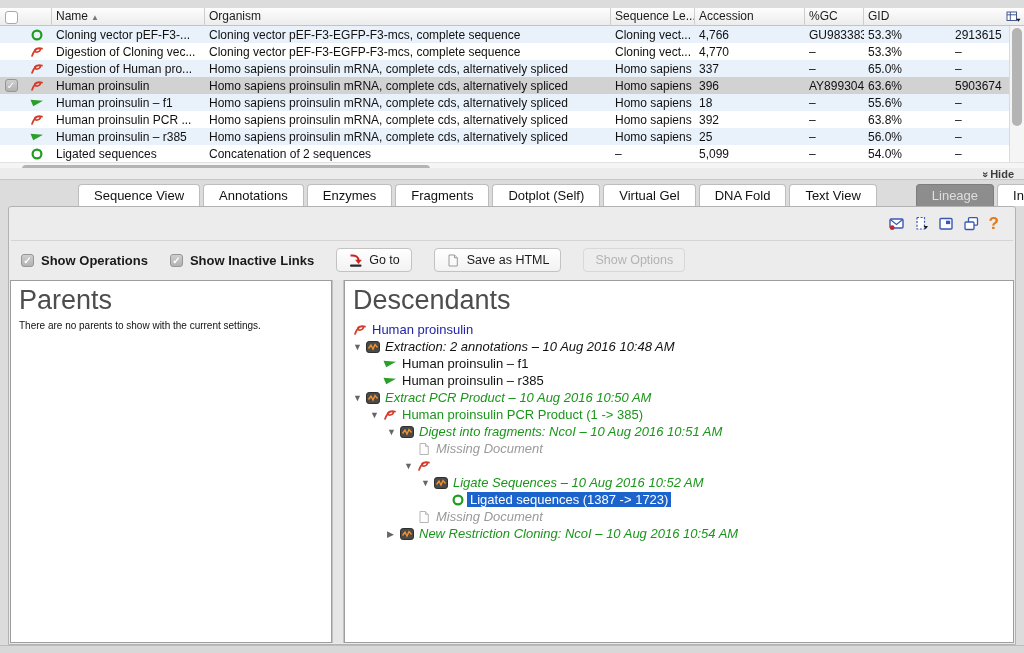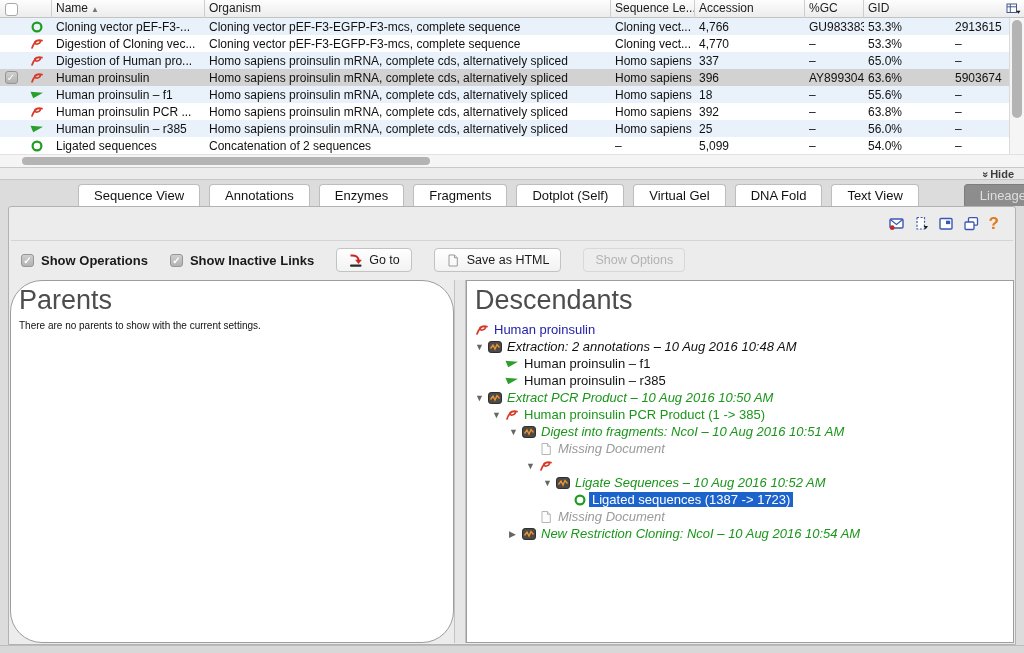--- a/index.html
+++ b/index.html
@@ -1,20 +1,20 @@
 <!DOCTYPE html>
 <html><head>
 <meta charset="utf-8">
 <style>
   * { margin:0; padding:0; box-sizing:border-box; }
   html,body { width:1024px; height:653px; overflow:hidden; }
   body { font-family:"Liberation Sans", sans-serif; background:#dcdcdc; position:relative; }
 
   
-  #doc-table { position:absolute; top:0; left:0; width:1024px; height:168px; background:#fff; border-bottom:1px solid #c9c9c9; }
+  #doc-table { position:absolute; top:8px; left:0; width:1024px; height:168px; background:#fff; border-bottom:1px solid #c9c9c9; }
   .tgrid { display:grid; grid-template-columns:22px 30px 153px 406px 84px 110px 59px 87px 1fr; align-items:center; }
   #thead { height:18px; background:linear-gradient(#fdfdfd,#ececec); border-bottom:1px solid #c3c3c3; font-size:12px; color:#1c1c1c; }
   #thead .hcell { height:18px; line-height:17px; padding:0 4px; border-right:1px solid #cdcdcd; overflow:hidden; white-space:nowrap; }
   #thead .hcell.nb { border-right:none; }
   .sort-arrow { font-size:8px; color:#777; margin-left:3px; }
   .trow { height:17px; font-size:12px; color:#111; }
   .trow.alt { background:#e9f1fb; }
   .trow.sel { background:#d2d2d2; }
   .tcell { padding:0 4px; overflow:hidden; white-space:nowrap; }
   .icon-cell { display:flex; justify-content:center; align-items:center; }
@@ -28,38 +28,38 @@
   #vthumb { position:absolute; top:2px; left:2px; width:10px; height:98px; border-radius:5px; background:#b4b4b4; }
   #hscroll { position:absolute; bottom:0; left:0; width:1024px; height:13px; background:#f5f5f5; border-top:1px solid #e2e2e2; }
   #hthumb { position:absolute; top:2px; left:22px; width:408px; height:8px; border-radius:4px; background:#b4b4b4; }
   #tsettings { position:absolute; top:1px; right:1px; width:20px; height:16px; background:linear-gradient(#fdfdfd,#ececec); display:flex; align-items:center; justify-content:center; }
 
   
   #hide-bar { position:absolute; top:168px; left:0; width:1024px; height:12px; background:#ececec; border-bottom:1px solid #c6c6c6; font-size:11px; font-weight:bold; color:#3c3c3c; display:flex; justify-content:flex-end; align-items:center; padding-right:10px; }
   .chev { display:inline-block; transform:rotate(90deg); font-size:11px; margin-right:2px; letter-spacing:-1px; }
 
   
-  #tabbar { position:absolute; top:183px; left:0; width:1024px; height:23px; display:flex; align-items:flex-end; padding-left:78px; gap:9px; }
+  #tabbar { position:absolute; top:183px; left:0; width:1024px; height:23px; display:flex; align-items:flex-end; padding-left:78px; gap:3px; }
   .tab { height:22px; line-height:21px; padding:0 15px; background:#fff; border:1px solid #bdbdbd; border-bottom:none; border-radius:4px 4px 0 0; font-size:13px; color:#111; white-space:nowrap; }
   .tab.selected { background:#8d8d8d; border-color:#7d7d7d; color:#dedede;margin-left:36px; }
 
   
   #main-panel { position:absolute; top:206px; left:8px; width:1008px; height:439px; background:#ececec; border:1px solid #b2b2b2; border-radius:3px 3px 0 0; display:flex; flex-direction:column; }
   #icon-row { height:34px; display:flex; justify-content:flex-end; align-items:center; gap:10px; padding:0 14px; border-bottom:1px solid #d4d4d4; margin:0 2px; }
   .strip-icon { display:flex; align-items:center; }
   #help-q { font-size:17px; font-weight:bold; color:#e07818; }
   #toolbar { height:38px; display:flex; align-items:center; padding:0 12px; gap:22px; }
   .cbx-group { display:flex; align-items:center; gap:7px; font-size:13px; font-weight:bold; color:#1a1a1a; }
   .btn { display:flex; align-items:center; gap:6px; height:24px; padding:0 11px; background:linear-gradient(#ffffff,#f2f2f2); border:1px solid #c3c3c3; border-radius:4px; font-size:12.5px; color:#1a1a1a; white-space:nowrap; }
   .btn.disabled { color:#b3b3b3; background:#ededed; border-color:#d8d8d8;align-items:center; }
 
   
   #panes { flex:1; display:flex; padding:1px; min-height:0; }
   .pane { background:#fff; border:1px solid #9d9d9d; overflow:hidden; }
-  #parents-pane { width:444px; flex:none;border-radius:32px; }
+  #parents-pane { width:322px; flex:none; }
   #divider { width:12px; flex:none; background:#e6e6e6; border-left:1px solid #c2c2c2; border-right:1px solid #c2c2c2; margin:0; }
   #descendants-pane { flex:1; }
   .pane-title { font-size:27px; color:#4d4d4d; padding:4px 8px 2px 8px; }
   .pane-msg { font-size:10px; color:#111; padding:2px 8px; }
 
   
   #tree { padding:3px 4px; }
   .trow2 { display:flex; align-items:center; height:17px; font-size:13px; white-space:nowrap; }
   .exp { width:13px; flex:none; font-size:9px; color:#666; text-align:left; }
   .spacer { width:13px; flex:none; }

